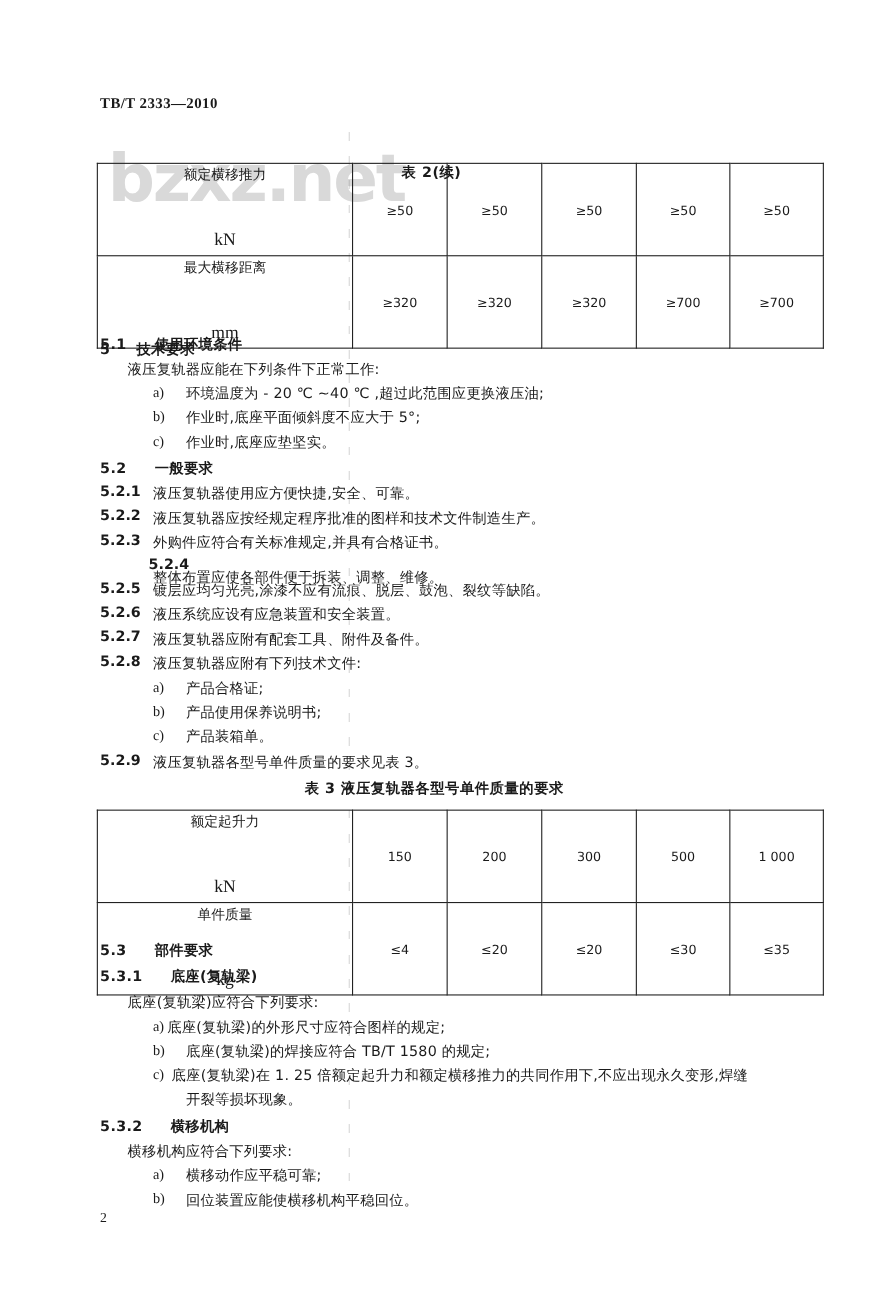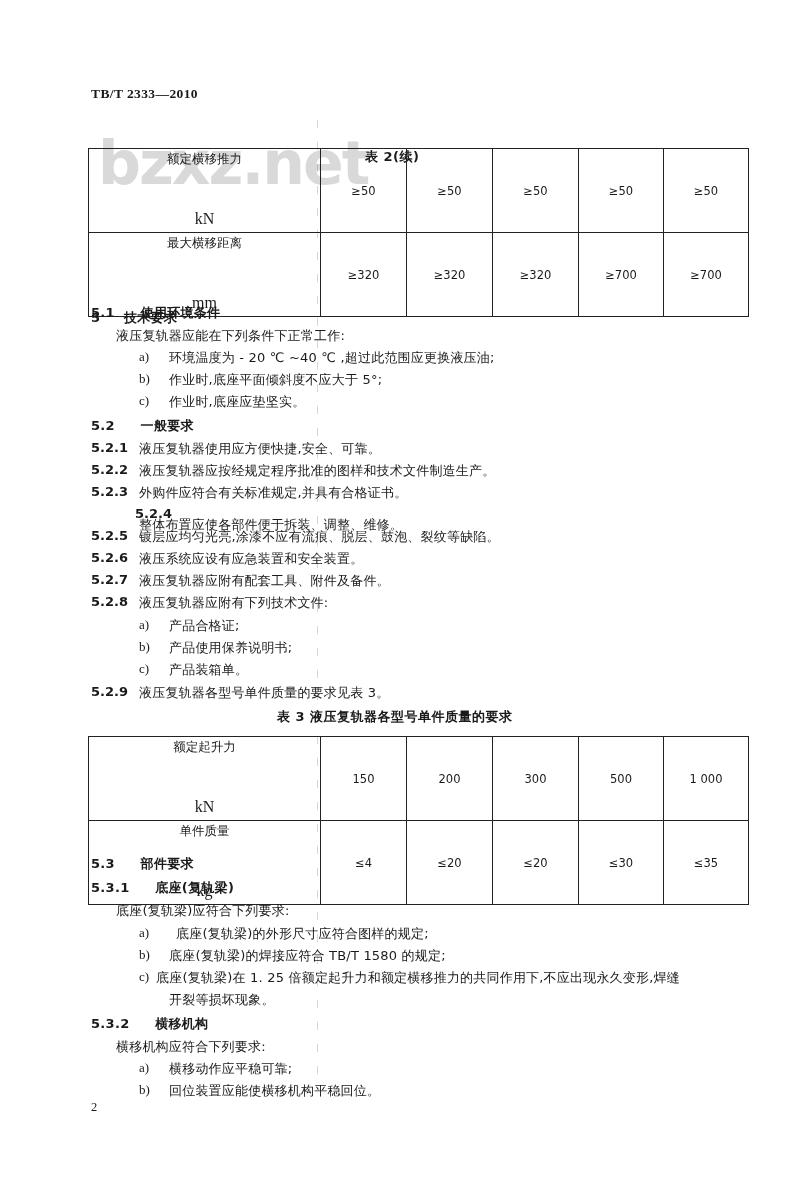--- a/index.html
+++ b/index.html
@@ -312,21 +312,21 @@
     </div>
 
     <div class="clause-h" style="left:91px; top:879px;">
       <span>5.3.1</span>
       <span style="display:inline-block;width:16px"></span>
       <span>底座(复轨梁)</span>
     </div>
     <div class="clause-p" style="left:116px; top:902px;">底座(复轨梁)应符合下列要求:</div>
 
     <div class="list-marker" style="left:139px; top:925px;">a)</div>
-    <div class="list-text" style="left:176px; top:925px;">底座(复轨梁)的外形尺寸应符合图样的规定;</div>
+    <div class="list-text" style="left:152px; top:925px;">底座(复轨梁)的外形尺寸应符合图样的规定;</div>
 
     <div class="list-marker" style="left:139px; top:947px;">b)</div>
     <div class="list-text" style="left:169px; top:947px;">底座(复轨梁)的焊接应符合 TB/T 1580 的规定;</div>
 
     <div class="list-marker" style="left:139px; top:969px;">c)</div>
     <div class="list-text" style="left:156px; top:969px;">底座(复轨梁)在 1. 25 倍额定起升力和额定横移推力的共同作用下,不应出现永久变形,焊缝</div>
     <div class="list-text" style="left:169px; top:991px;">开裂等损坏现象。</div>
 
     <div class="clause-h" style="left:91px; top:1015px;">
       <span>5.3.2</span>

